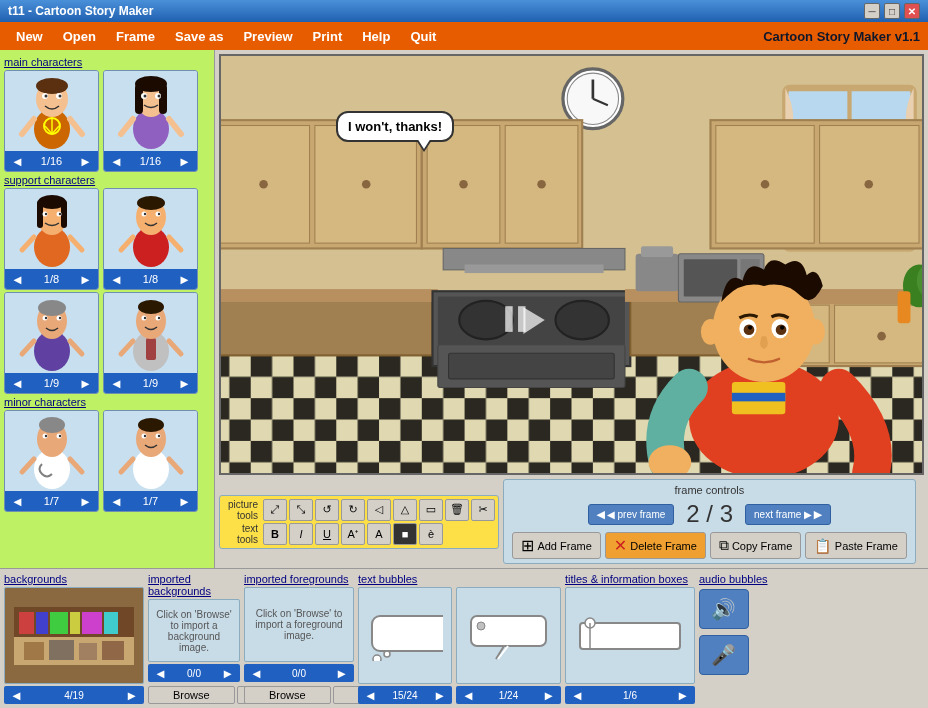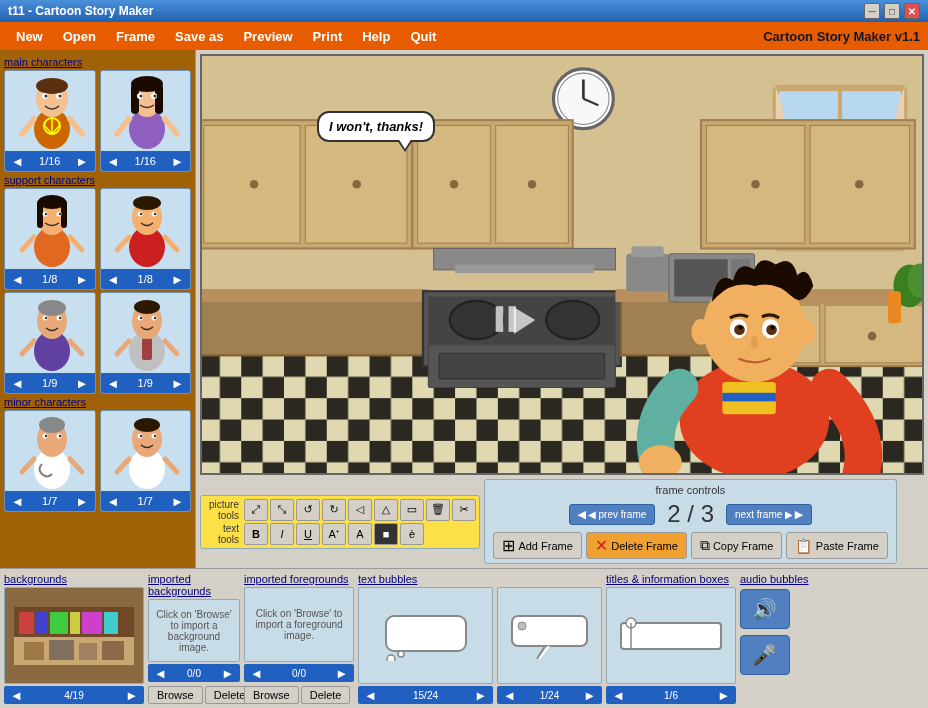--- a/index.html
+++ b/index.html
@@ -50,22 +50,22 @@
 
     
     #main-content {
       display: flex;
       height: calc(708px - 22px - 28px - 140px);
       background: #d4d0c8;
     }
 
     
     #left-panel {
-      width: 196px;
-      background: #a16207;
+      width: 215px;
+      background: #bef264;
       padding: 4px;
       overflow-y: auto;
       border-right: 1px solid #999;
     }
     .char-section-label {
       font-size: 11px;
       color: #000080;
       text-decoration: underline;
       margin-bottom: 2px;
       margin-top: 2px;
@@ -115,21 +115,20 @@
       display: flex;
       flex-direction: column;
       padding: 4px;
     }
     #scene-canvas {
       flex: 1;
       background: #87ceeb;
       border: 2px solid #666;
       position: relative;
       overflow: hidden;
-      font-style: italic;
     }
     #tools-bar {
       display: flex;
       gap: 4px;
       margin-top: 4px;
       align-items: center;
     }
     .tools-section {
       background: #fde047;
       border: 1px solid #8aacbe;
@@ -248,21 +247,21 @@
       color: white;
       font-size: 10px;
       border-radius: 2px;
     }
     .bottom-buttons {
       display: flex;
       gap: 2px;
       margin-top: 2px;
     }
     .browse-btn, .delete-btn {
-      padding: 2px 8px;
+      padding: 2px 24px;
       font-size: 11px;
       cursor: pointer;
       border: 1px solid #999;
       border-radius: 2px;
       background: #d4d0c8;
     }
 
     
     .speech-bubble {
       position: absolute;
@@ -811,21 +810,21 @@
       <span class="nav-arrow">◄</span>
       <span>0/0</span>
       <span class="nav-arrow">►</span>
     </div>
     <div class="bottom-buttons">
       <button class="browse-btn">Browse</button>
       <button class="delete-btn">Delete</button>
     </div>
   </div>
 
-  <div class="bottom-section" style="width:135px;">
+  <div class="bottom-section" style="width:94px;">
     <div class="bottom-section-label">text bubbles</div>
     <div class="bottom-thumb-area" style="min-height:60px; padding:8px;">
       <svg width="90" height="50">
         <rect x="5" y="5" width="80" height="35" rx="8" ry="8" fill="white" stroke="#888" stroke-width="2"></rect>
         <circle cx="10" cy="48" r="4" fill="white" stroke="#888" stroke-width="1.5"></circle>
         <circle cx="20" cy="43" r="3" fill="white" stroke="#888" stroke-width="1.5"></circle>
       </svg>
     </div>
     <div class="bottom-nav">
       <span class="nav-arrow">◄</span>

